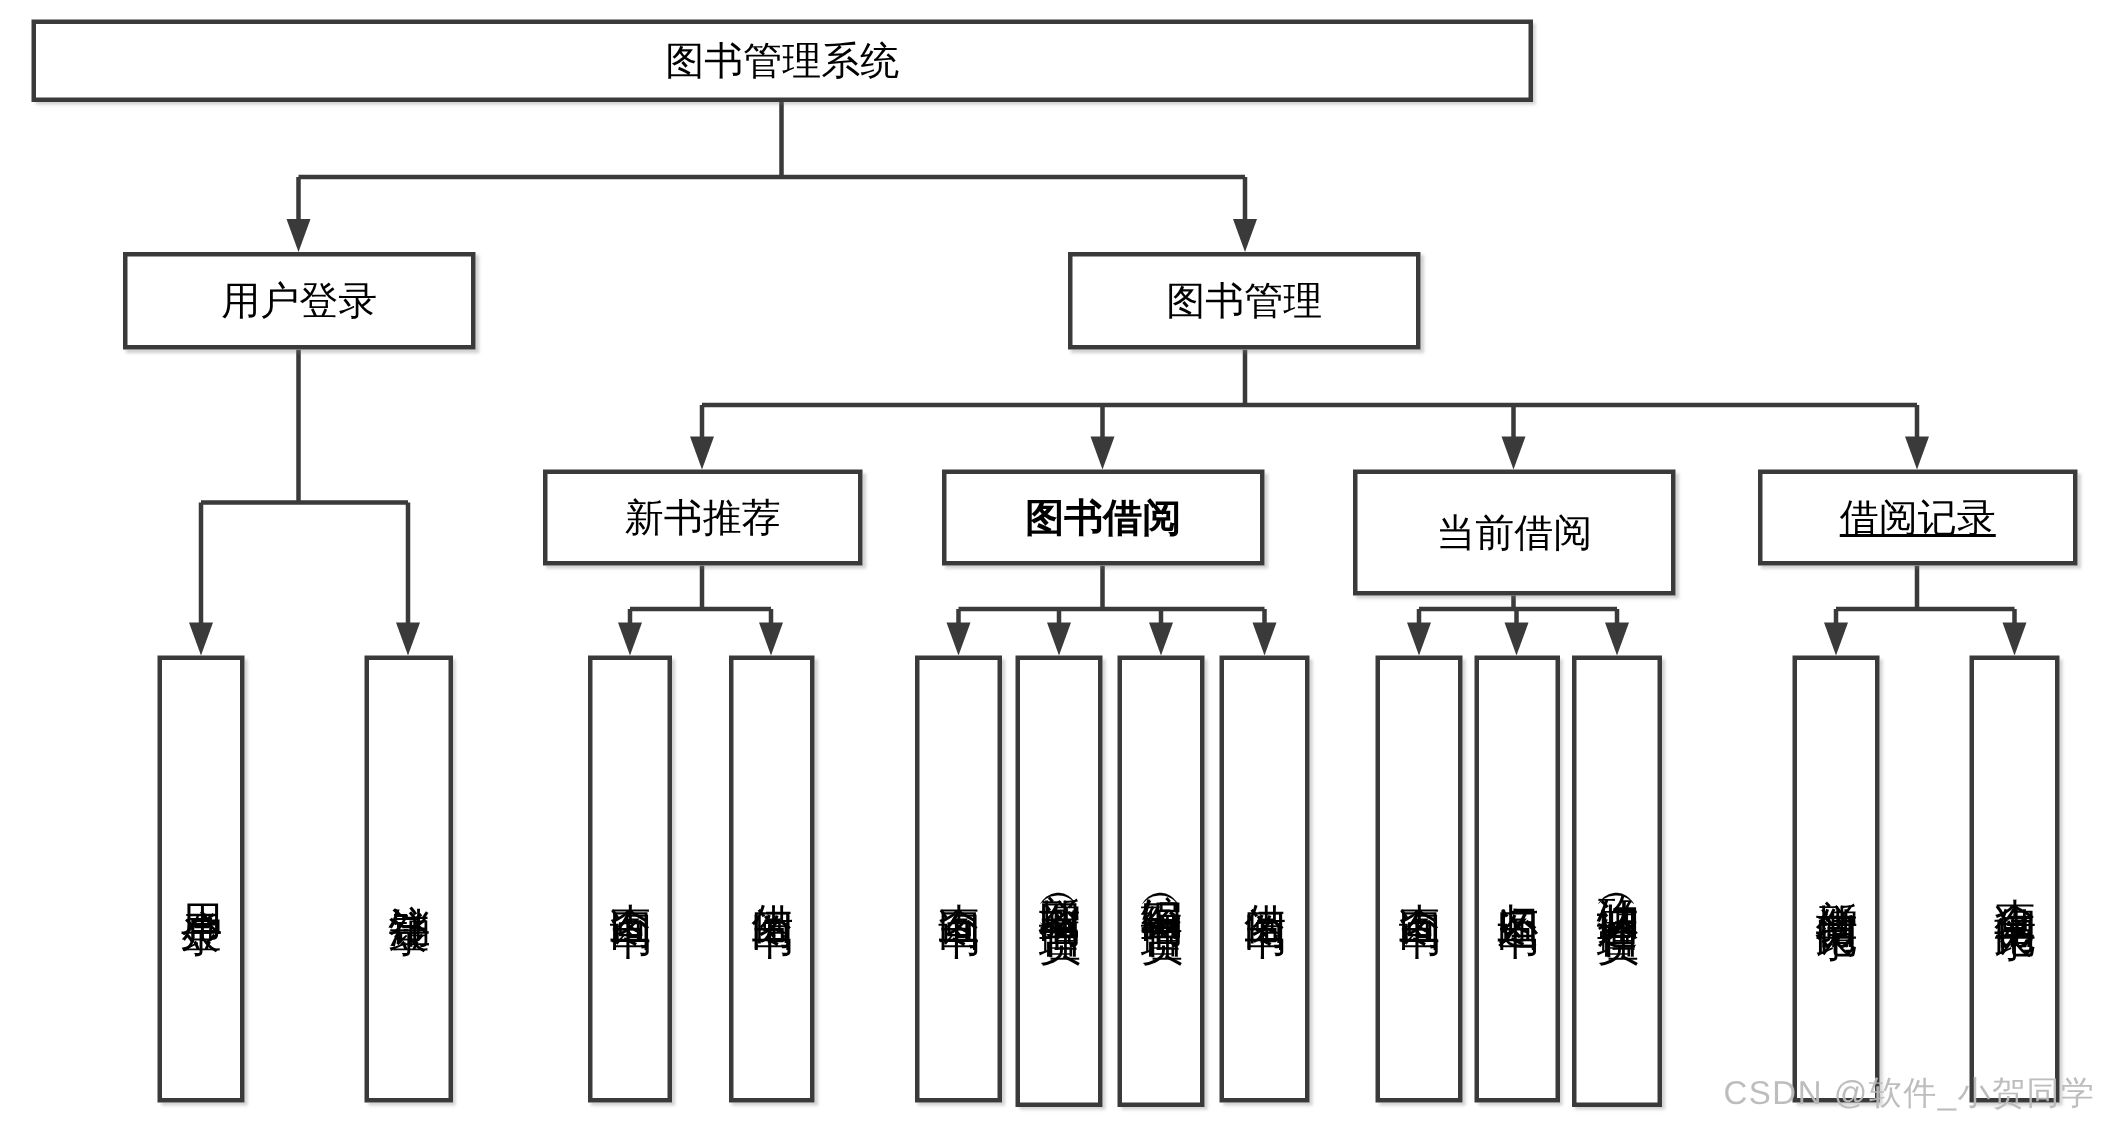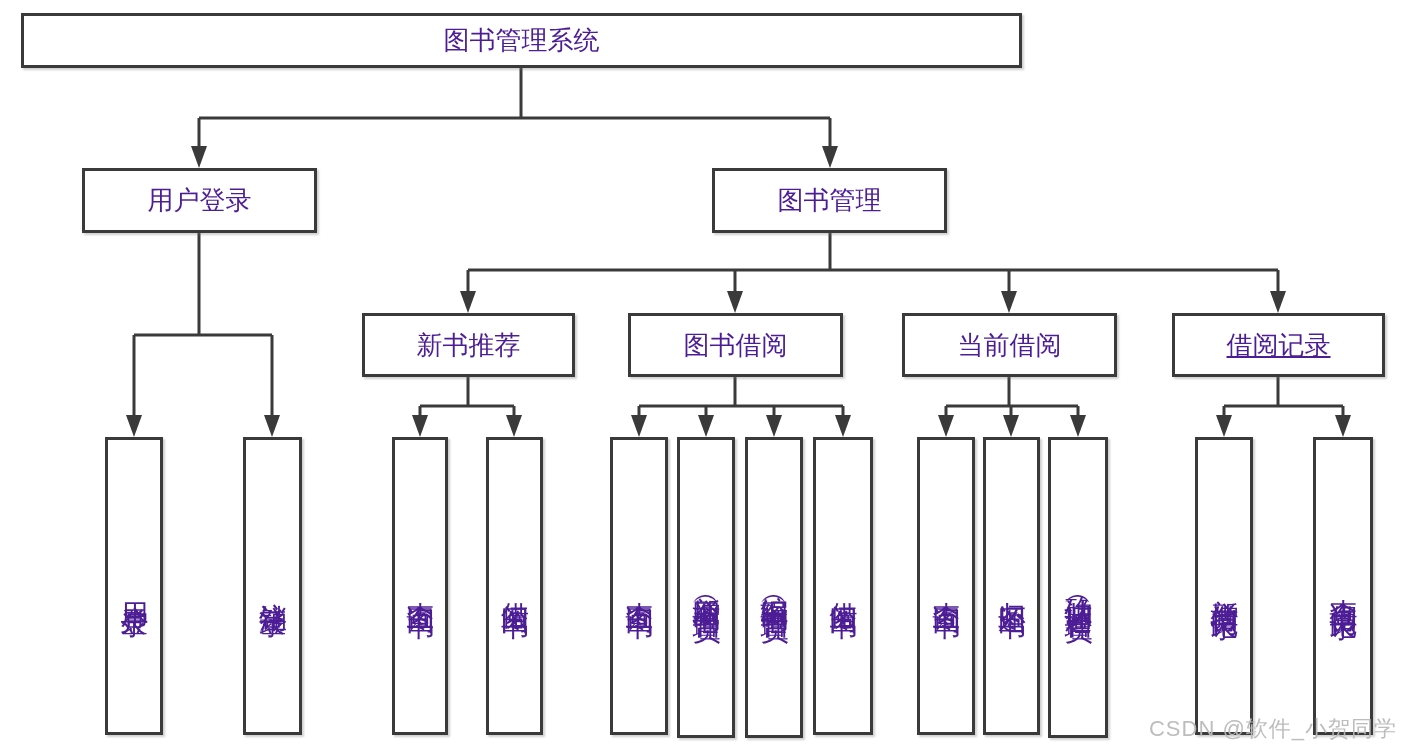--- a/index.html
+++ b/index.html
@@ -20,21 +20,21 @@
     left: 0; top: 0;
     width: 1405px;
     height: 747px;
     pointer-events: none;
   }
   .node {
     position: absolute;
     box-sizing: border-box;
     background: #ffffff;
     border: 3px solid #3a3a3a;
-    color: #4c1d95;
+    color: #000000;
     display: flex;
     align-items: center;
     justify-content: center;
     text-align: center;
     box-shadow: 2px 2px 2px rgba(120,120,120,0.35);
     font-size: 26px;
   }
   .node.vert {
     font-size: 28px;
   }
@@ -43,22 +43,22 @@
     text-orientation: mixed;
     letter-spacing: 3px;
     line-height: 1;
     white-space: nowrap;
   }
   
   #n-root        { left: 21px;   top: 13px;  width: 1001px; height: 55px; }
   #n-user-login  { left: 82px;   top: 168px; width: 235px;  height: 65px; }
   #n-book-mgmt   { left: 712px;  top: 168px; width: 235px;  height: 65px; }
   #n-new-rec     { left: 362px;  top: 313px; width: 213px;  height: 64px; text-align: right; }
-  #n-borrow      { left: 628px;  top: 313px; width: 215px;  height: 64px; }
-  #n-current     { left: 902px;  top: 313px; width: 215px;  height: 64px; }
+  #n-borrow      { left: 628px;  top: 313px; width: 215px;  height: 64px; font-weight: bold; }
+  #n-current     { left: 902px;  top: 313px; width: 215px;  height: 84px; }
   #n-records     { left: 1172px; top: 313px; width: 213px;  height: 64px; text-decoration: underline; }
   
   .node.vert     { top: 437px; height: 298px; }
   #n-login       { left: 105px;  width: 58px; }
   #n-logout      { left: 243px;  width: 59px; }
   #n-nb-query    { left: 392px;  width: 56px; }
   #n-nb-borrow   { left: 486px;  width: 57px; }
   #n-bb-query    { left: 610px;  width: 58px; }
   #n-bb-add      { left: 677px;  width: 58px; height: 301px; }
   #n-bb-edit     { left: 745px;  width: 58px; height: 301px; }

